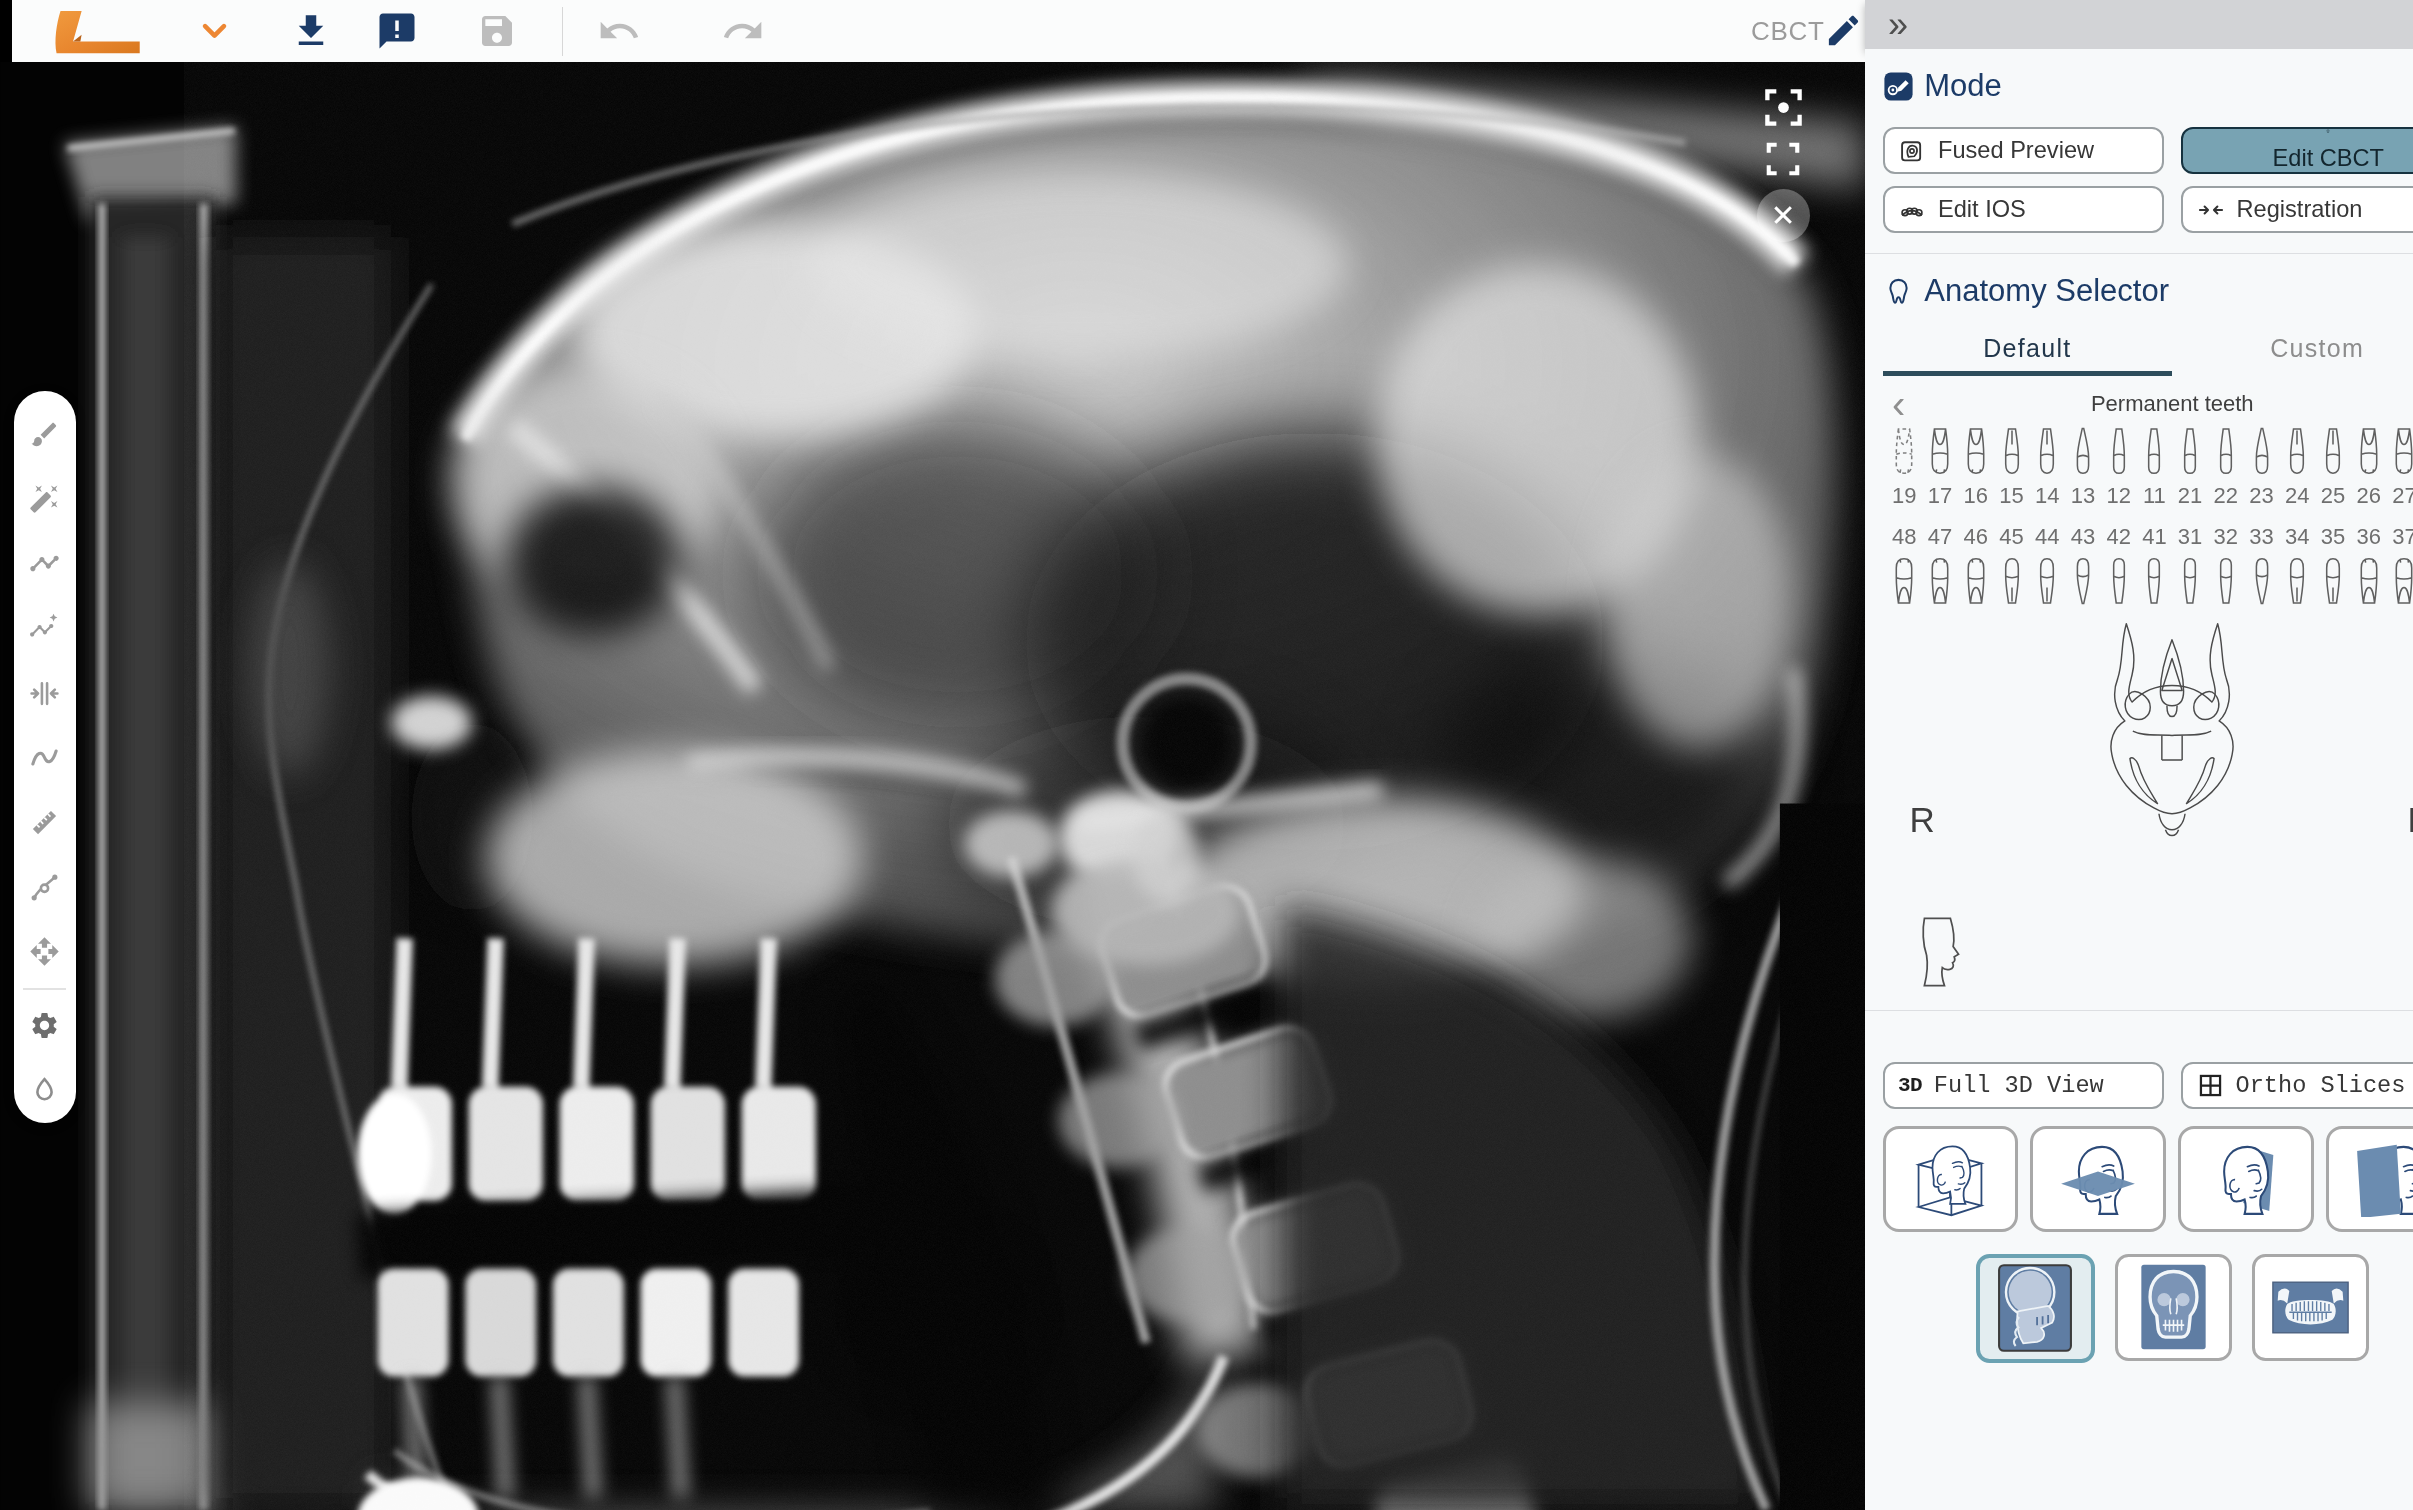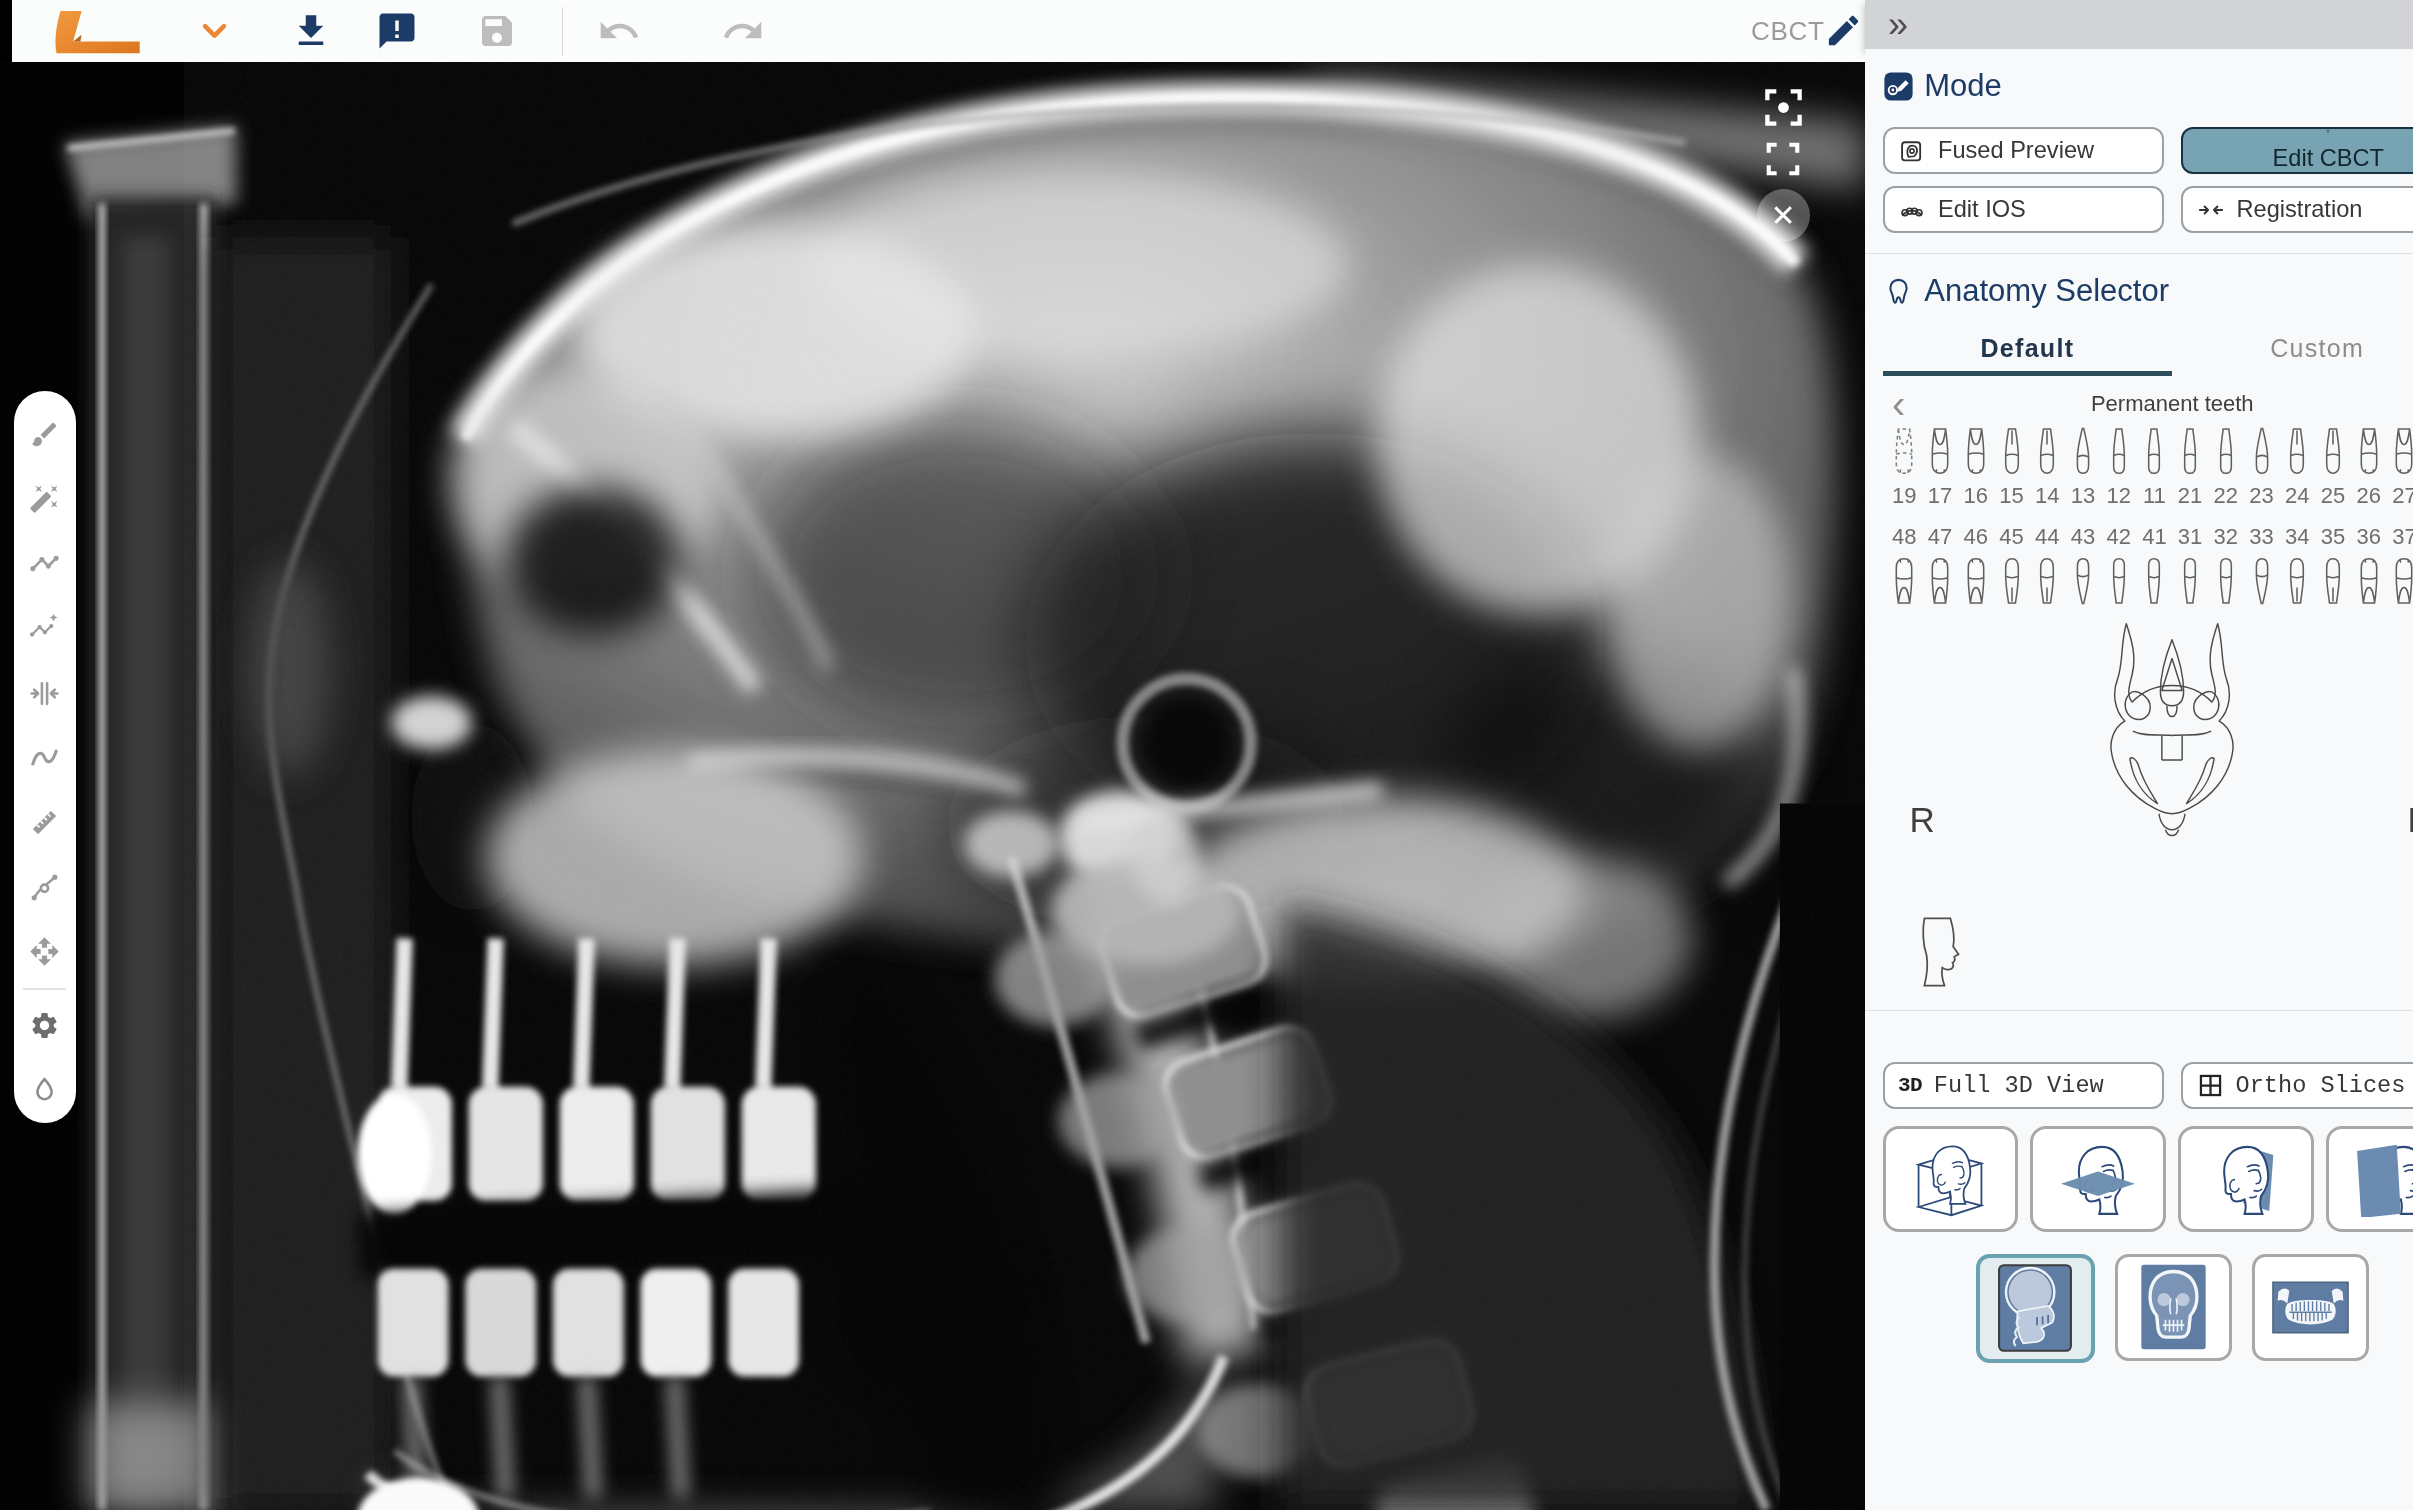--- a/index.html
+++ b/index.html
@@ -27,21 +27,21 @@
   .sec-title{font-size:31px;color:#1c3b67;}
   
   .btn-grid{display:grid;grid-template-columns:1fr 1fr;gap:12px 17.5px;margin-top:23px;}
   .mode-btn{height:43px;border:2px solid #9aa0a3;border-radius:12px;background:#fff;display:flex;
             align-items:center;padding-left:13.5px;gap:12px;font-size:23.6px;color:#373737;cursor:pointer;}
   .mode-btn.selected{background:#78a3b3;border-color:#16323f;color:#13262e;flex-direction:column;}
   
   .tabs{display:grid;grid-template-columns:1fr 1fr;margin-top:17.5px;}
   .tab{height:44px;display:flex;align-items:center;justify-content:center;font-size:25px;
        color:#8d8d8d;letter-spacing:1.3px;cursor:pointer;}
-  .tab.active{color:#22374b;font-weight:bold;border-bottom:5.4px solid #2d4d5b;}
+  .tab.active{color:#22374b;font-weight:normal;border-bottom:5.4px solid #2d4d5b;}
   
   .carousel{display:flex;align-items:center;margin-top:15px;}
   .car-arrow{font-size:40px;color:#8f8f8f;line-height:27px;padding:0 9.4px;cursor:pointer;}
   .car-label{flex:1;text-align:center;font-size:22px;color:#3f3f3f;}
   
   .teeth-row{display:flex;margin-top:6.7px;padding:0 4px;}
   .tooth-col{flex:1;display:flex;flex-direction:column;align-items:center;cursor:pointer;}
   .tooth{width:28px;height:55px;}
   .tooth use{stroke:#606060;fill:none;stroke-width:1.1;}
   .tooth.ghost use{stroke-dasharray:2.6 2.2;opacity:.8;}

